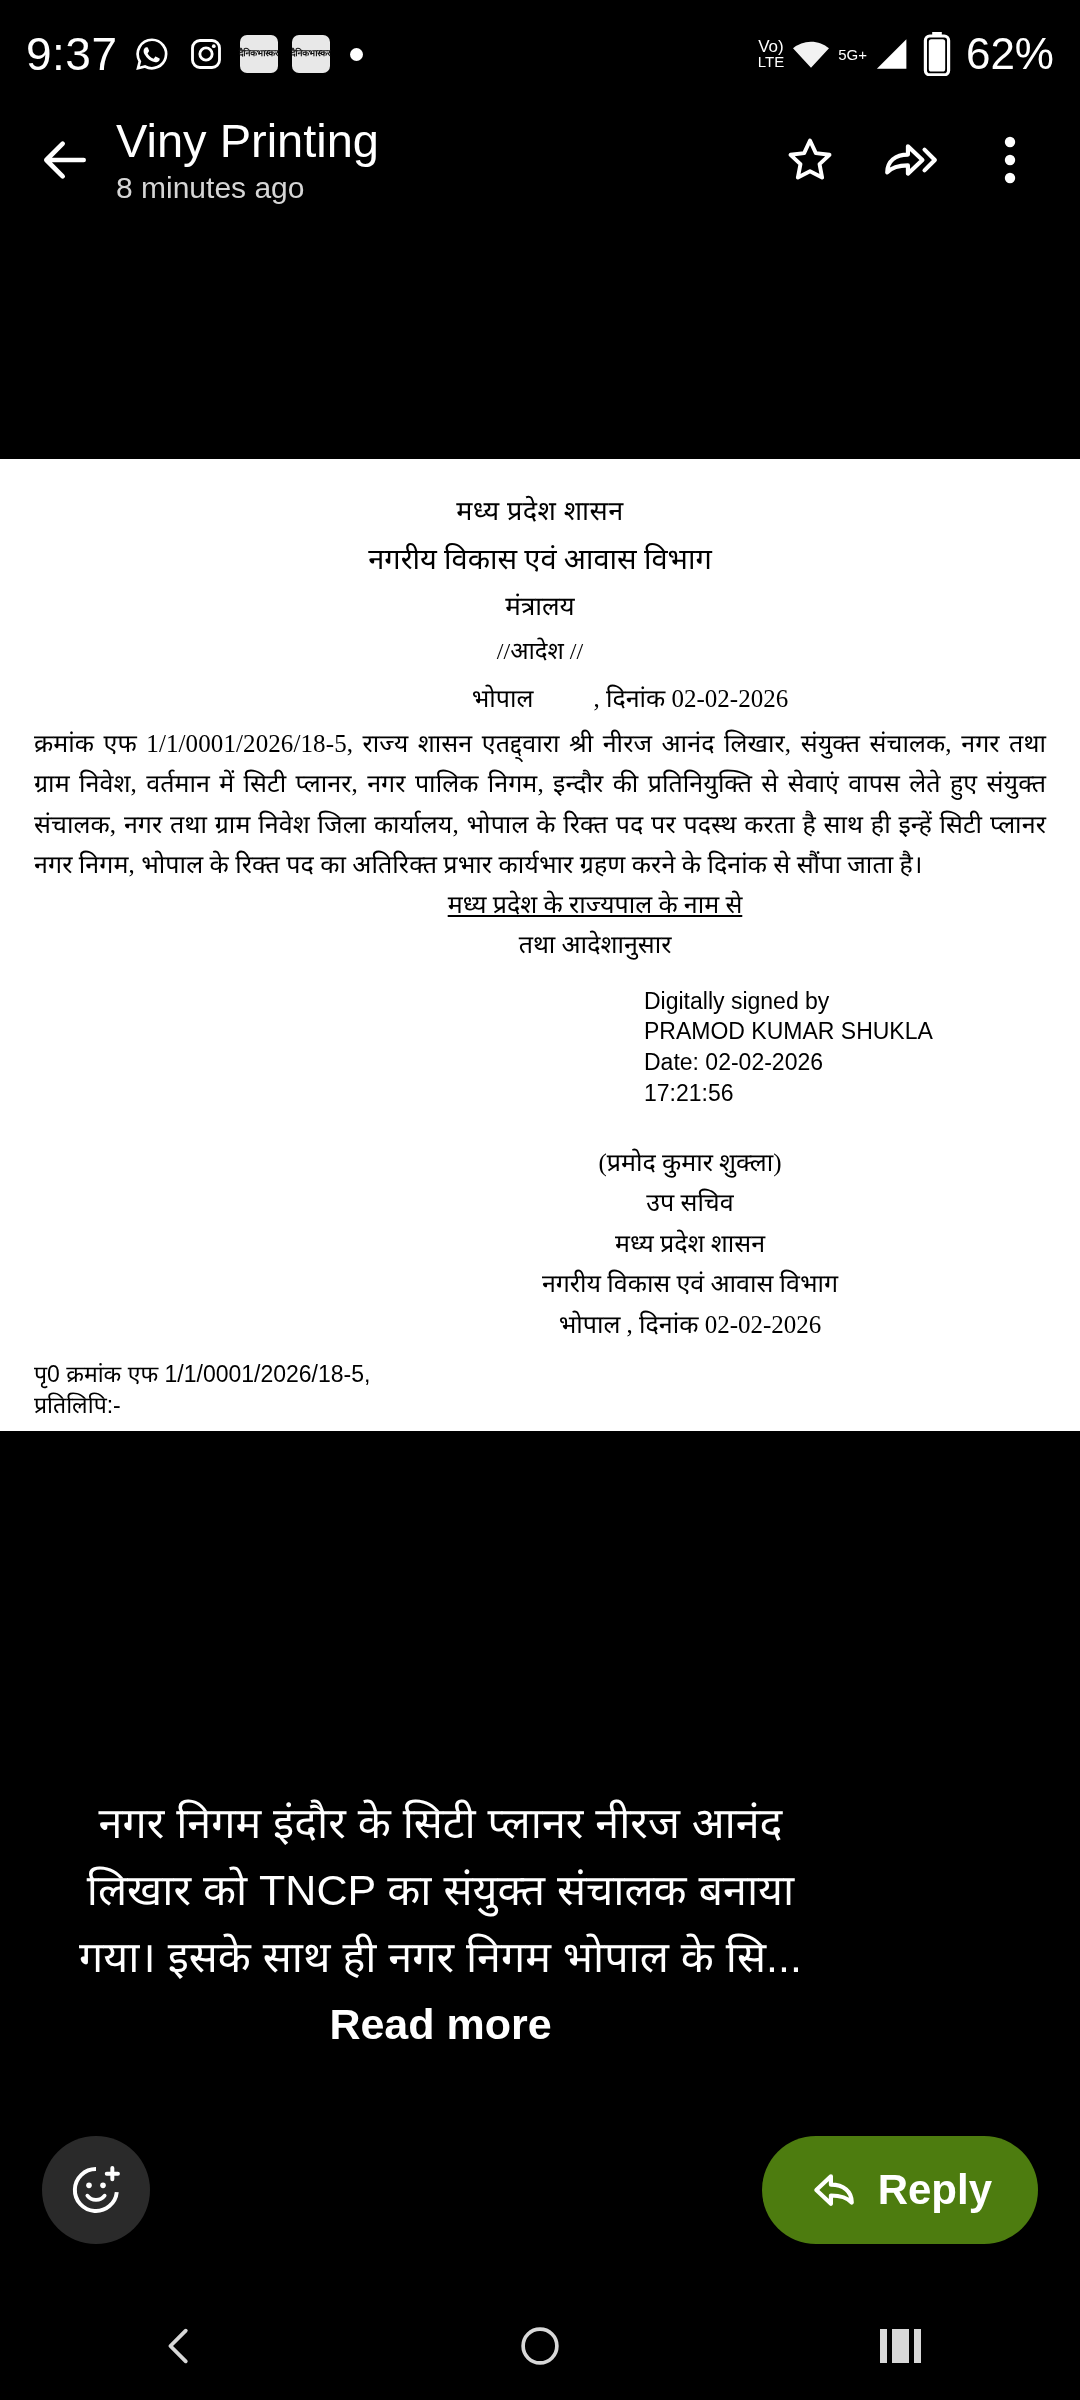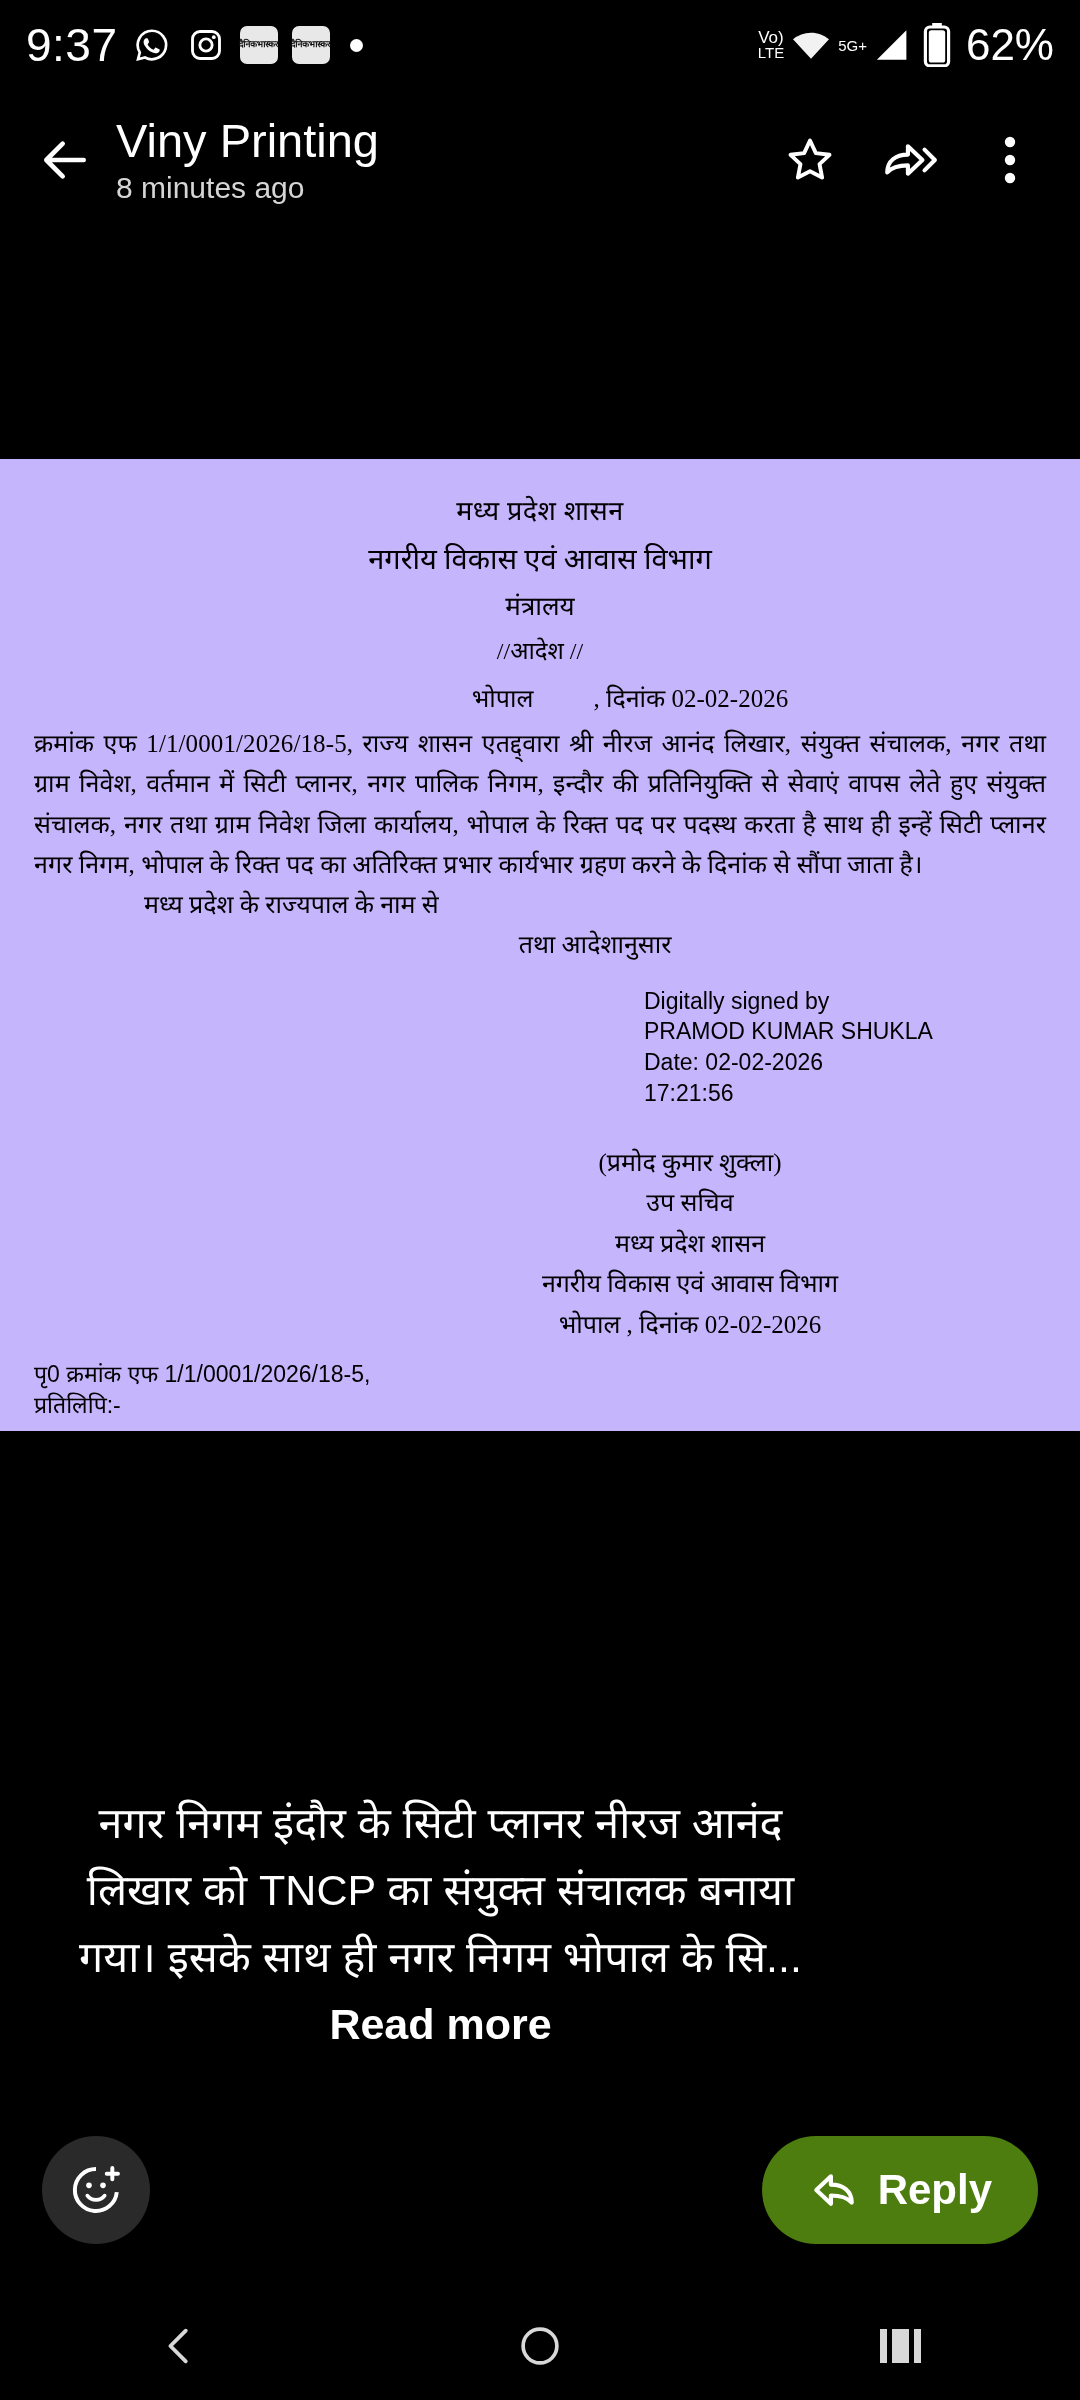--- a/index.html
+++ b/index.html
@@ -11,21 +11,21 @@
   }
   #screen {
     position: relative;
     width: 1080px; height: 2400px;
     background: #000;
     color: #fff;
   }
 
   
   .statusbar {
-    position: absolute; top: 0; left: 0; width: 1080px; height: 90px;
+    position: absolute; top: 9px; left: 0; width: 1080px; height: 90px;
     display: flex; align-items: center; justify-content: space-between;
     padding: 0 26px;
   }
   .status-left { display: flex; align-items: center; gap: 14px; }
   .clock { font-size: 46px; font-weight: 400; letter-spacing: .5px; }
   .sb-ico { width: 40px; height: 40px; display: inline-flex; align-items: center; justify-content: center; }
   .sb-ico svg { display: block; }
   .mini-app {
     width: 38px; height: 38px; border-radius: 7px;
     background: #e8e8e8; color: #111;
@@ -51,38 +51,38 @@
   .app-sub { font-size: 30px; color: #d6d6d6; margin-top: 4px; }
   .appbar-actions { display: flex; align-items: center; gap: 36px; padding-right: 10px; }
   .act { width: 64px; height: 64px; display: flex; align-items: center; justify-content: center; }
 
   
   .media {
     position: absolute; top: 230px; left: 0; width: 1080px; height: 1430px;
     background: #000; display: flex; align-items: center; justify-content: center;
   }
   .doc {
-    width: 1080px; background: #c4b5fd; color: #000;
+    width: 1080px; background: #ffffff; color: #000;
     padding: 26px 34px 10px 34px;
     font-family: "Liberation Serif", serif;
   }
   .doc .ctr { text-align: center; }
   .doc .l1 { font-size: 27px; letter-spacing: .5px; margin-top: 6px; }
   .doc .l2 { font-size: 29px; margin-top: 10px; }
   .doc .l3 { font-size: 26px; margin-top: 10px; }
   .doc .l4 { font-size: 24px; margin-top: 10px; }
   .doc .placeline {
     display: flex; justify-content: center; gap: 60px;
     font-size: 25px; margin-top: 14px; padding-left: 180px;
   }
   .doc .body {
     font-size: 25px; line-height: 1.62; text-align: justify;
     margin-top: 10px; letter-spacing: .1px;
   }
-  .doc .byname { text-align: left; font-size: 25px; padding-left: 110px; }
+  .doc .byname { text-align: center; font-size: 25px; padding-left: 110px; text-decoration: underline; }
   .doc .byname2 { text-align: center; font-size: 25px; margin-top: 6px; padding-left: 110px; }
   .doc .sign {
     font-family: "Liberation Sans", sans-serif;
     font-size: 23px; line-height: 1.34; margin-top: 26px; padding-left: 610px;
   }
   .doc .closing { text-align: center; font-size: 25px; padding-left: 300px; margin-top: 34px; line-height: 1.62; }
   .doc .footer {
     font-family: "Liberation Sans", sans-serif;
     font-size: 23px; margin-top: 14px; line-height: 1.35;
   }

